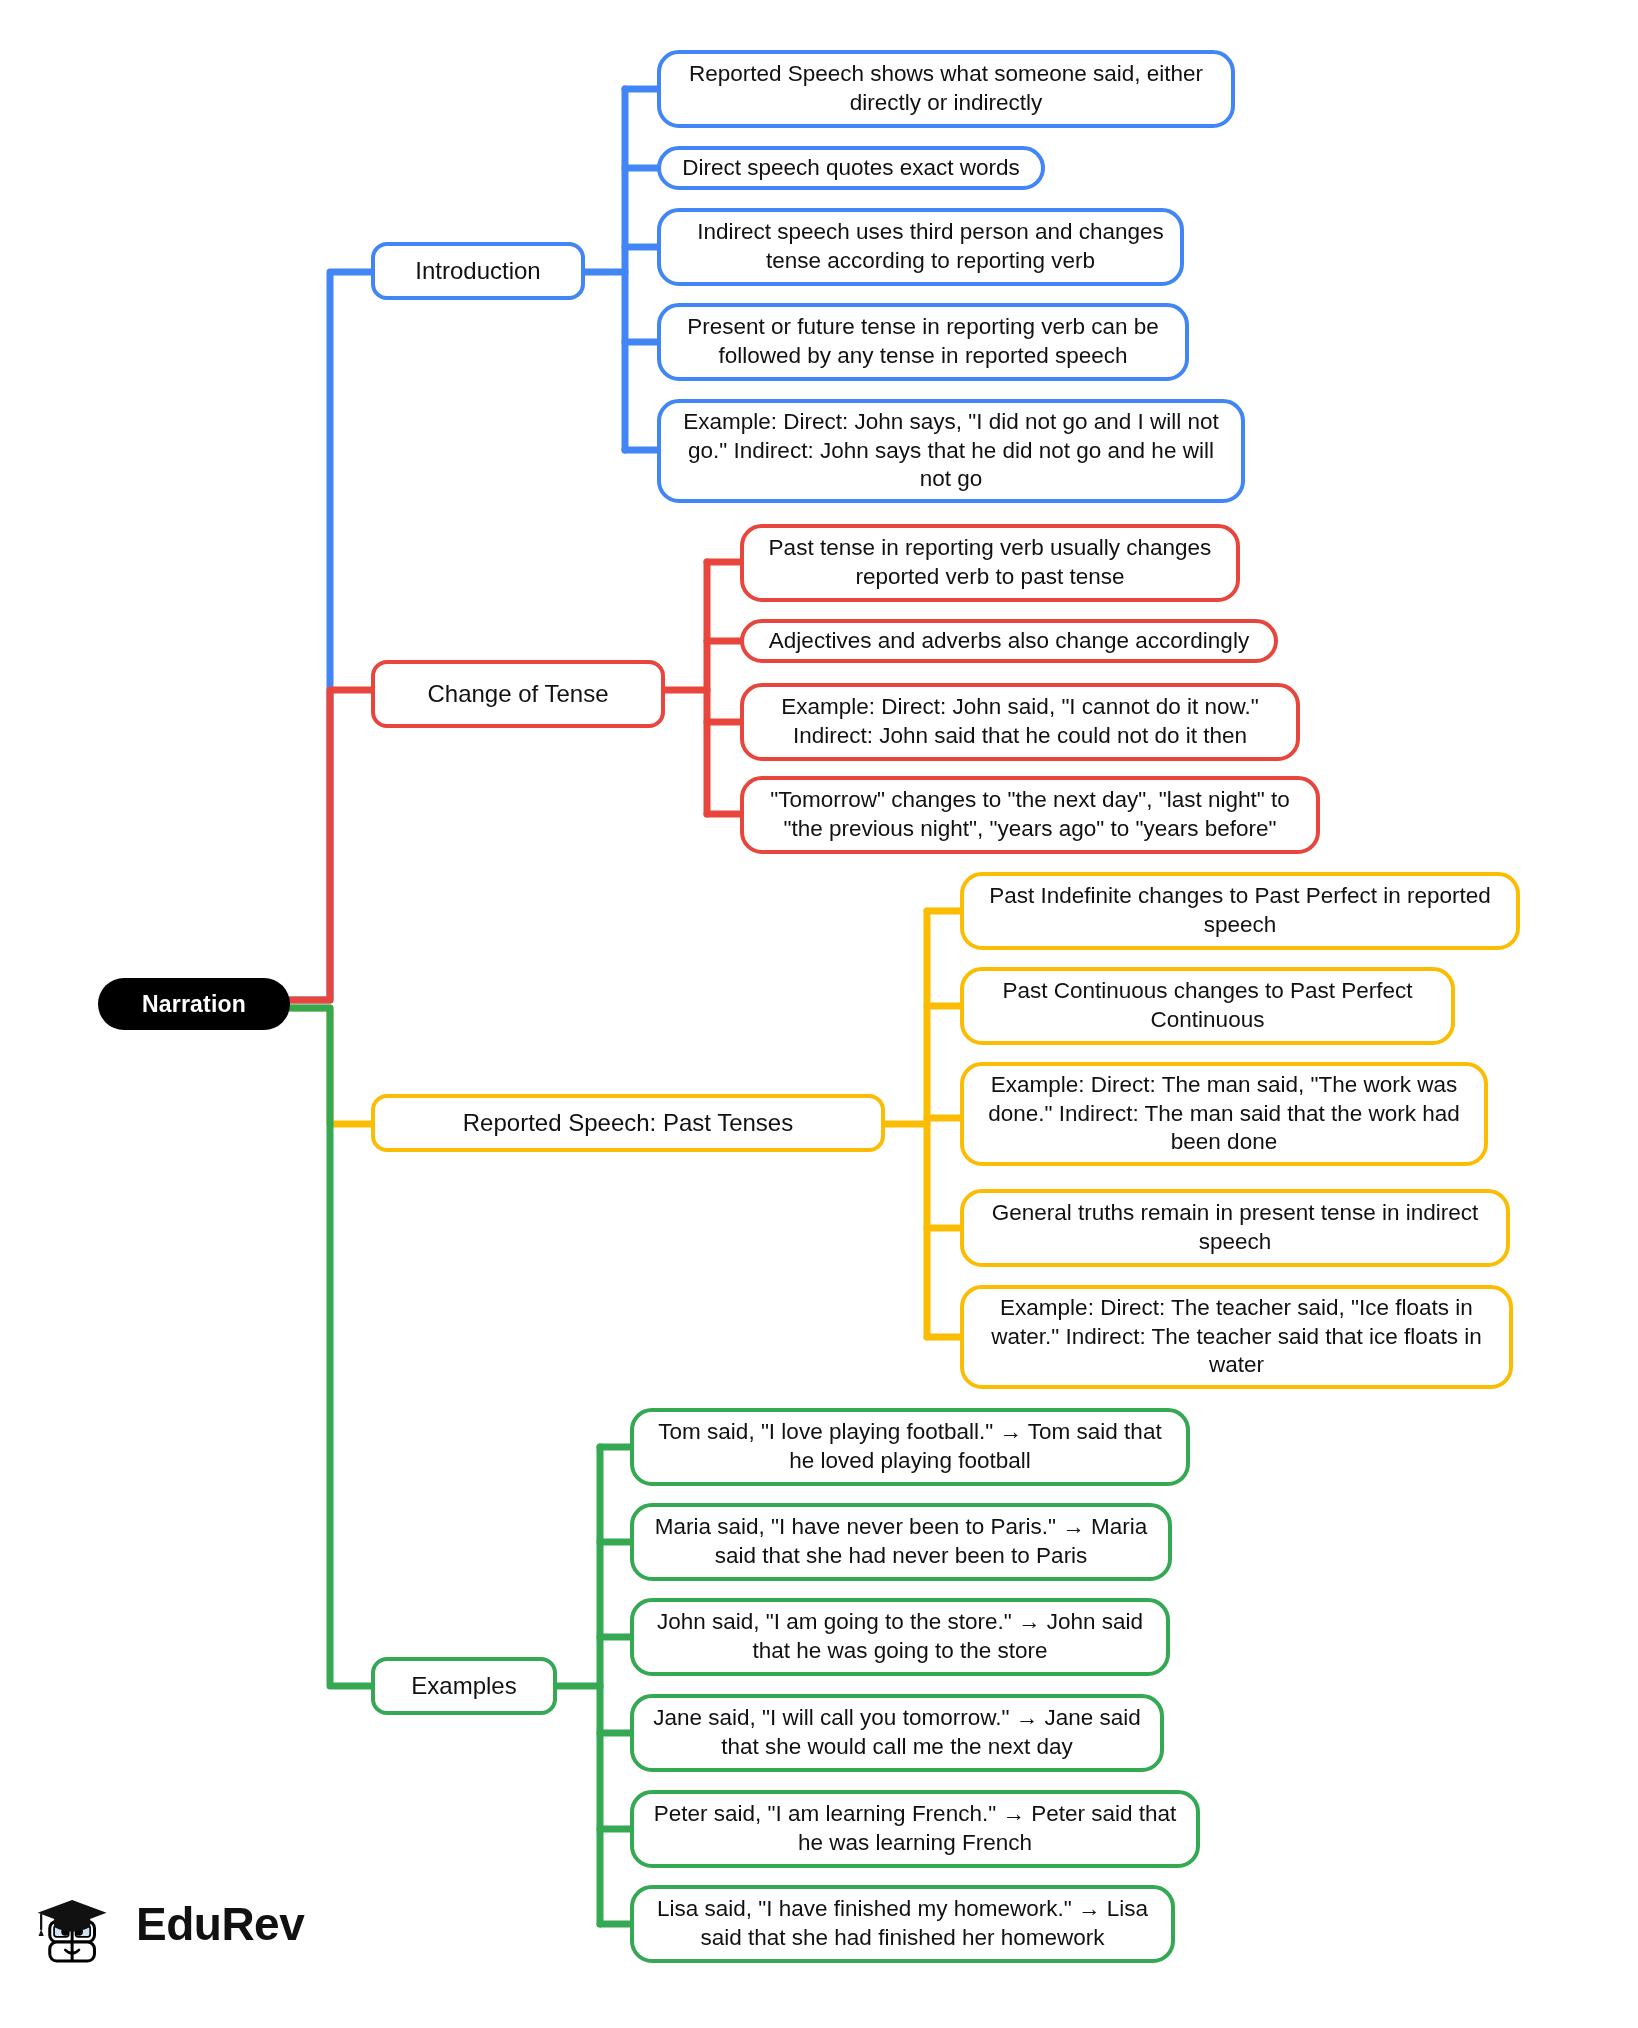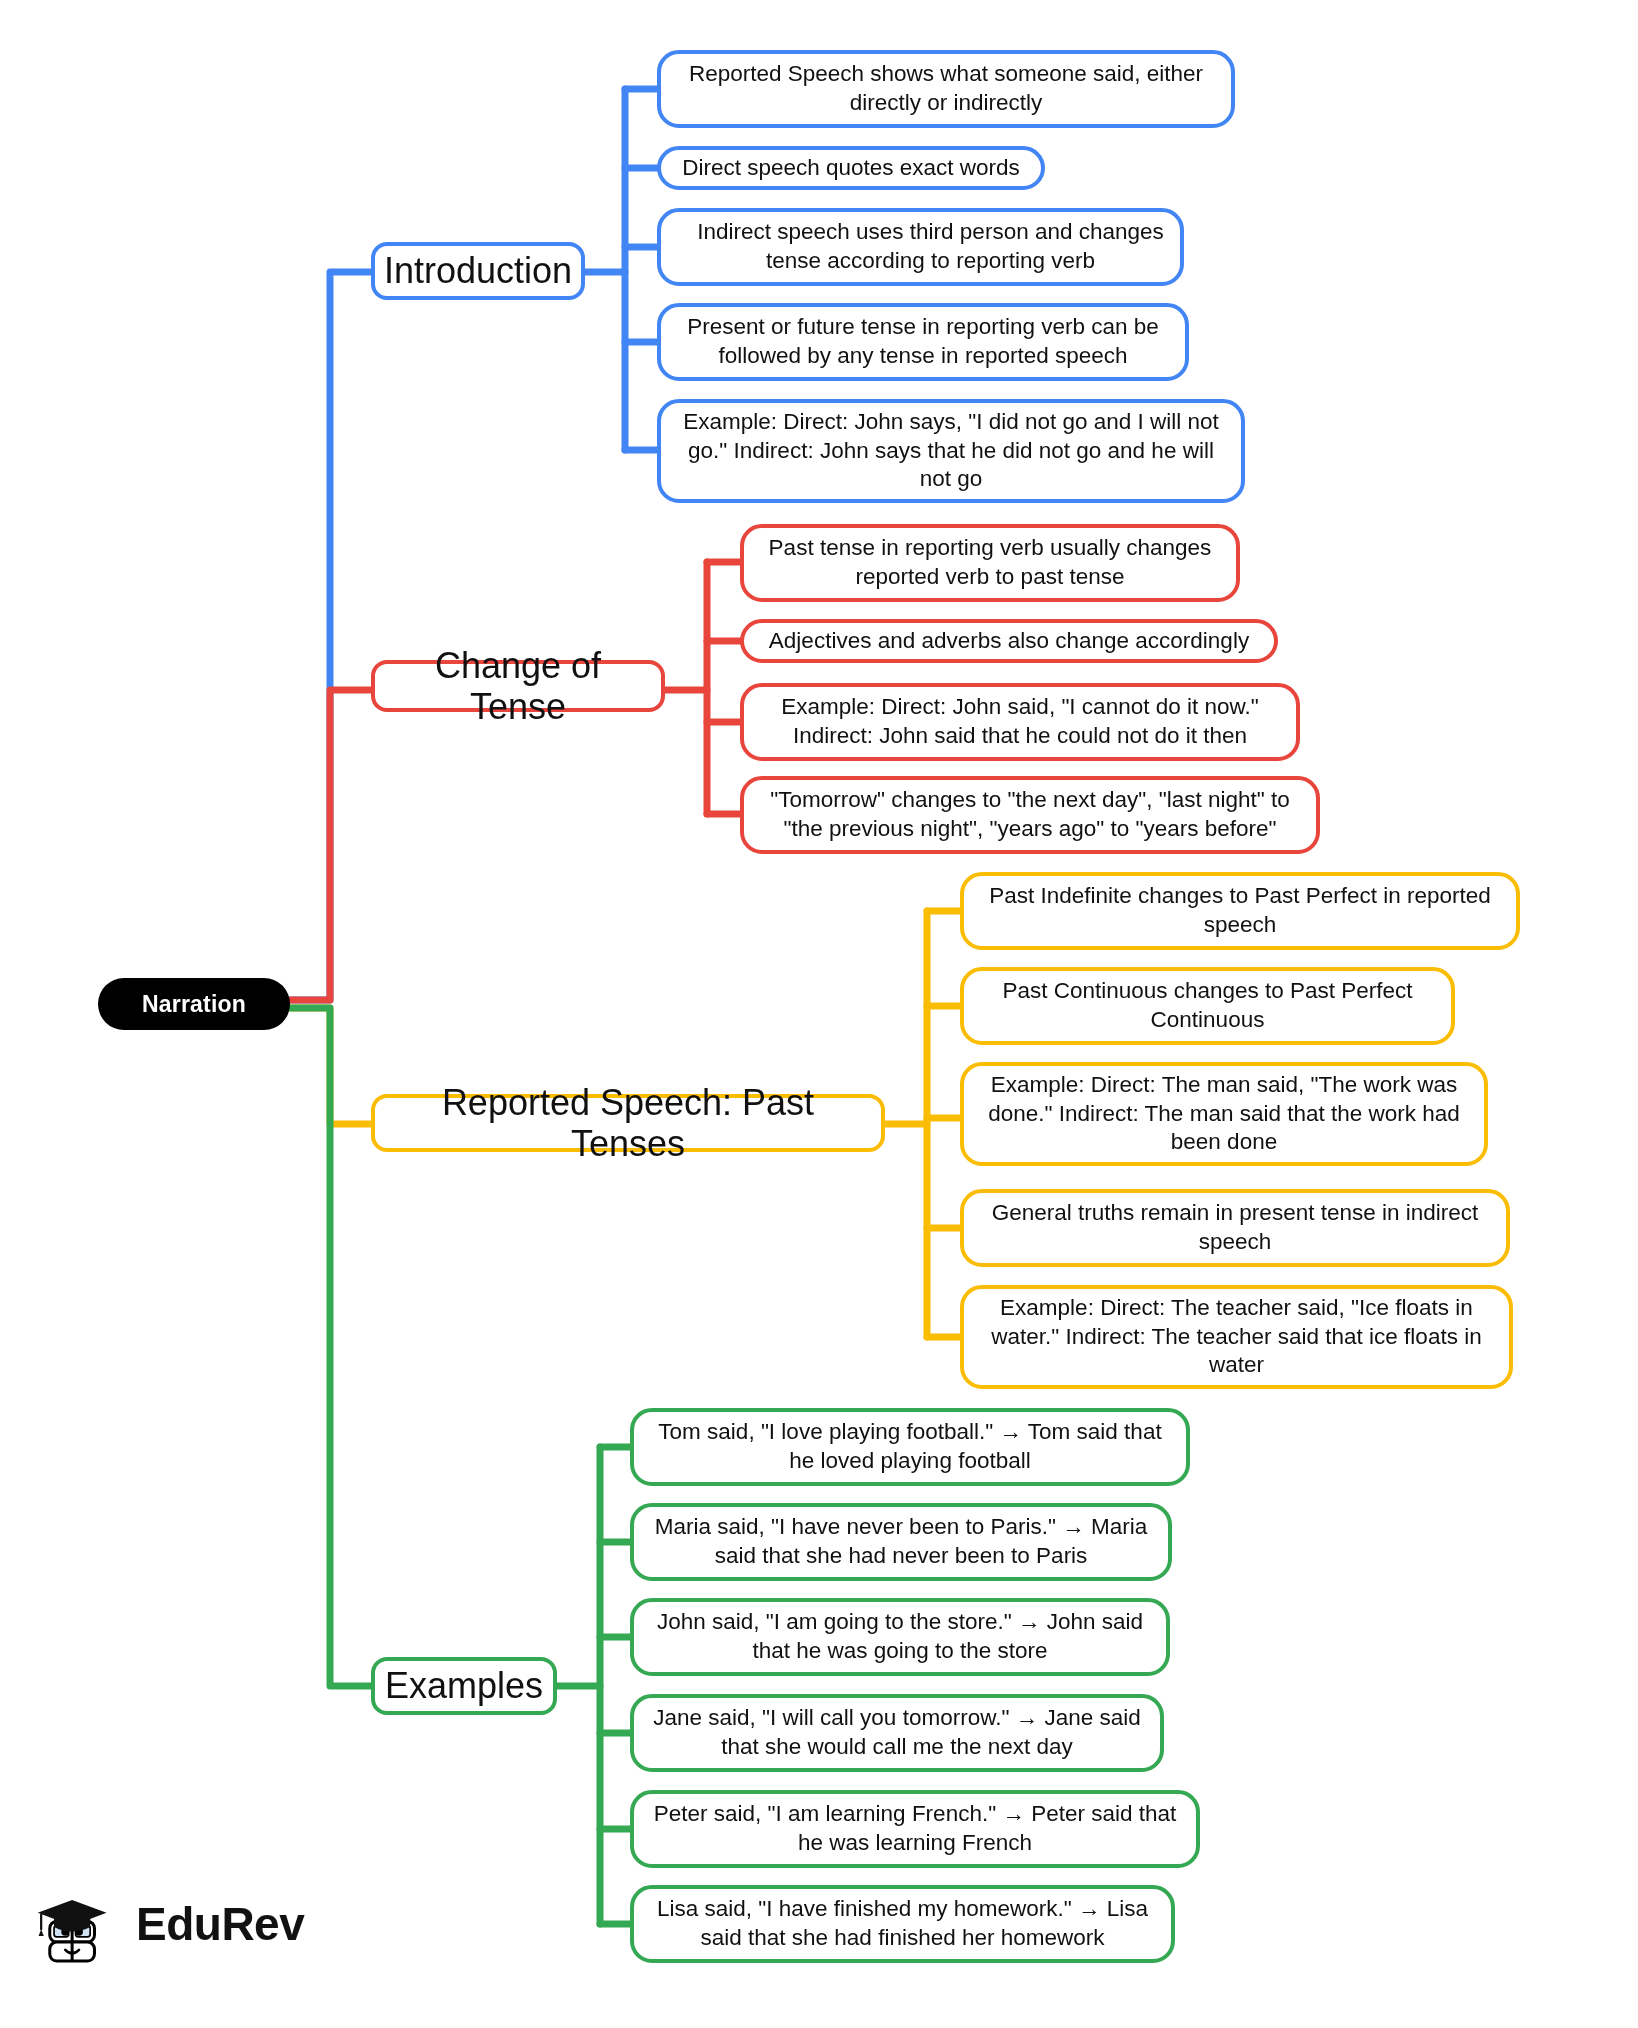--- a/index.html
+++ b/index.html
@@ -42,21 +42,21 @@
     border-radius: 30px;
     font-size: 23px;
     font-weight: bold;
     letter-spacing: 0.2px;
     padding: 0 22px;
   }
   
   .branch-node {
     border-width: 4px;
     border-radius: 16px;
-    font-size: 36px;
+    font-size: 24px;
     padding: 0 16px;
     line-height: 1.15;
   }
   
   .leaf-node {
     border-width: 4px;
     border-radius: 22px;
     font-size: 22.5px;
     padding: 6px 14px;
     line-height: 1.28;
@@ -152,21 +152,21 @@
   </div>
 
   <div class="node leaf-node b-blue" style="left:657px; top:303px; width:532px; height:78px;">
     <span>Present or future tense in reporting verb can be followed by any tense in reported speech</span>
   </div>
 
   <div class="node leaf-node b-blue" style="left:657px; top:399px; width:588px; height:104px;">
     <span>Example: Direct: John says, "I did not go and I will not go." Indirect: John says that he did not go and he will not go</span>
   </div>
 
-  <div class="node branch-node b-red" style="left:371px; top:660px; width:294px; height:52px;">
+  <div class="node branch-node b-red" style="left:371px; top:660px; width:294px; height:68px;">
     <span>Change of Tense</span>
   </div>
 
   <div class="node leaf-node b-red" style="left:740px; top:524px; width:500px; height:78px;">
     <span>Past tense in reporting verb usually changes reported verb to past tense</span>
   </div>
 
   <div class="node leaf-node b-red" style="left:740px; top:619px; width:538px; height:44px;">
     <span>Adjectives and adverbs also change accordingly</span>
   </div>

